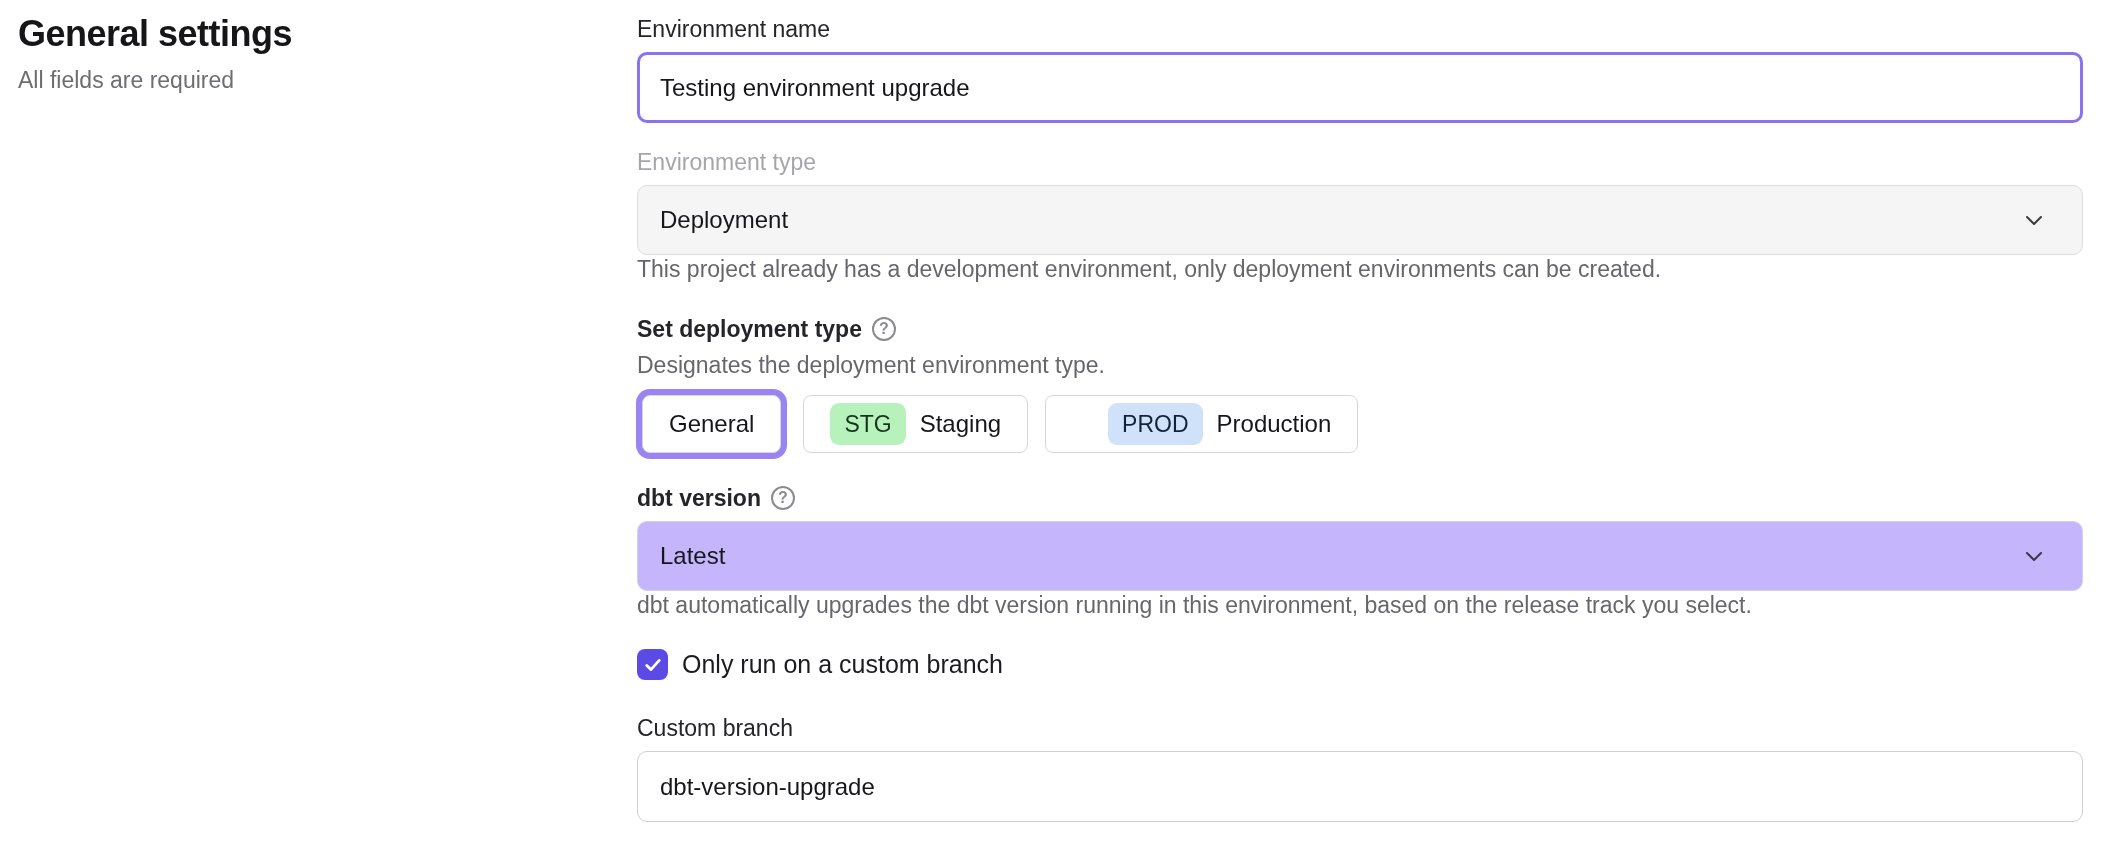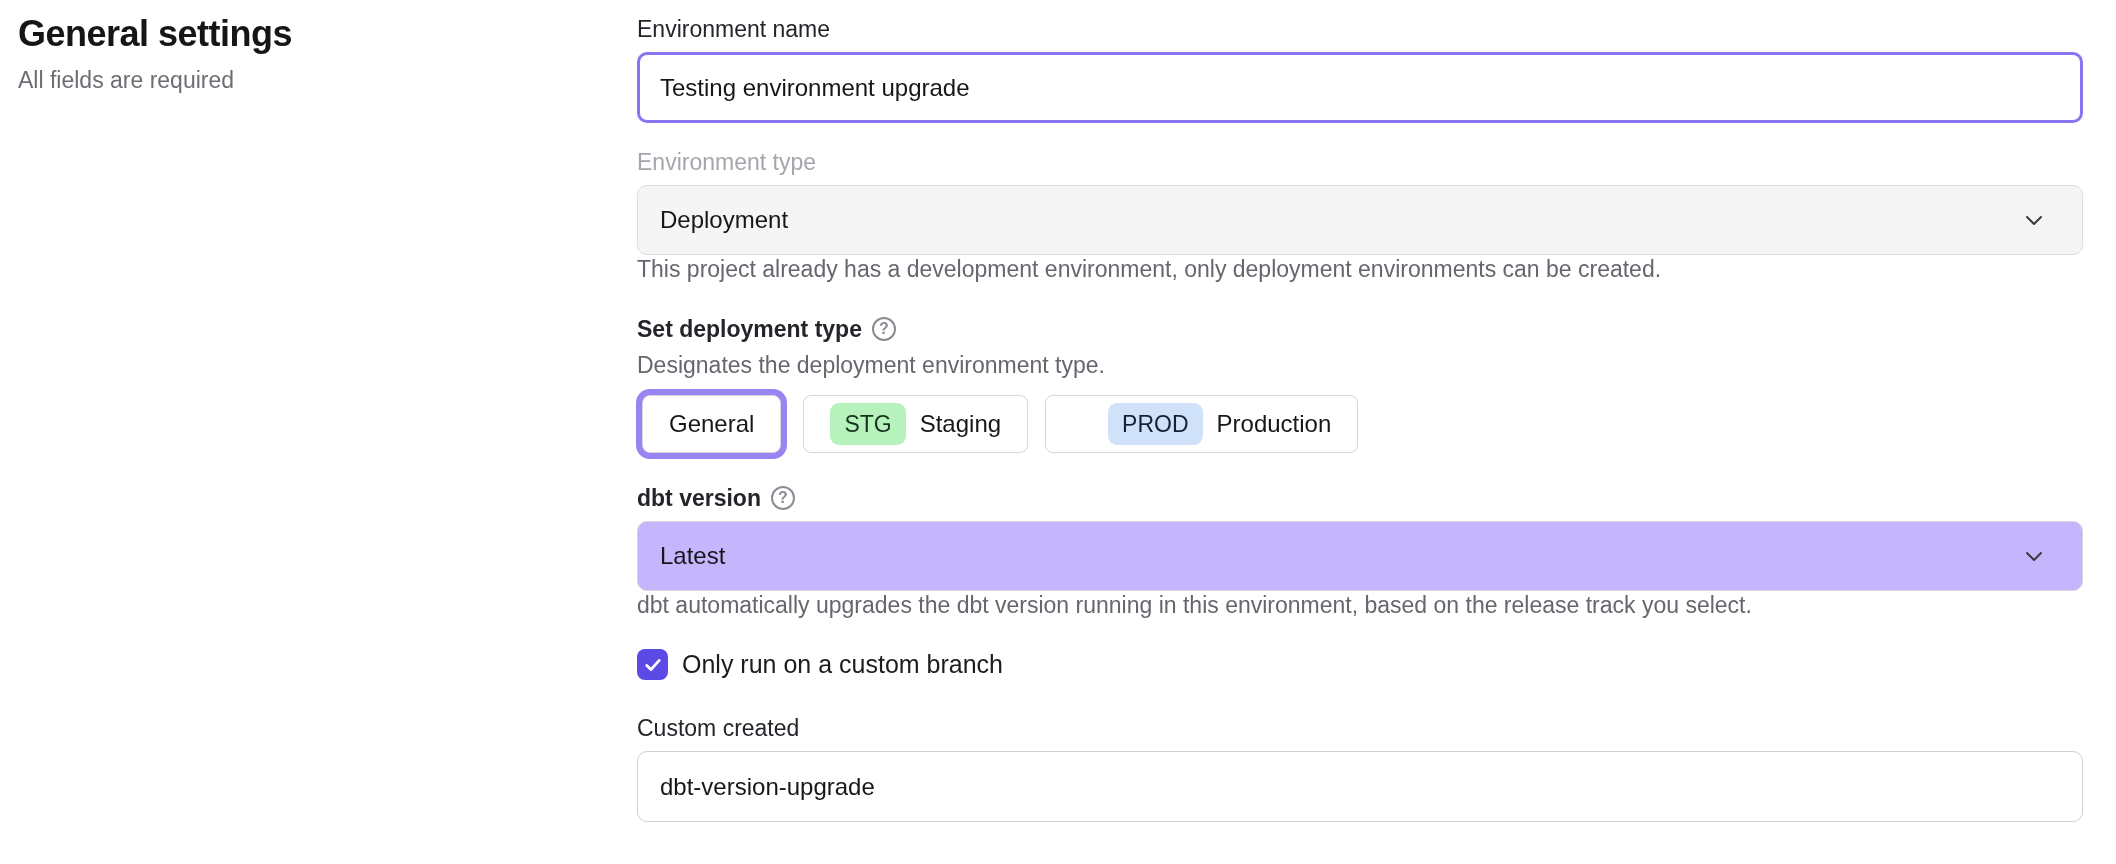--- a/index.html
+++ b/index.html
@@ -119,17 +119,17 @@
 
     <div class="checkbox-row mt-check">
       <span class="checkbox">
         <svg viewBox="0 0 24 24" fill="none">
           <path d="M4.5 12.5l5 5 10-11" stroke="#ffffff" stroke-width="3.4" stroke-linecap="round" stroke-linejoin="round"></path>
         </svg>
       </span>
       <span class="checkbox-label">Only run on a custom branch</span>
     </div>
 
-    <div class="field-label mt-branch">Custom created</div>
+    <div class="field-label mt-branch">Custom branch</div>
     <input class="text-input mt-tight" type="text" value="dbt-version-upgrade" style="">
 
   </div>
 </div>
 
 </body></html>

